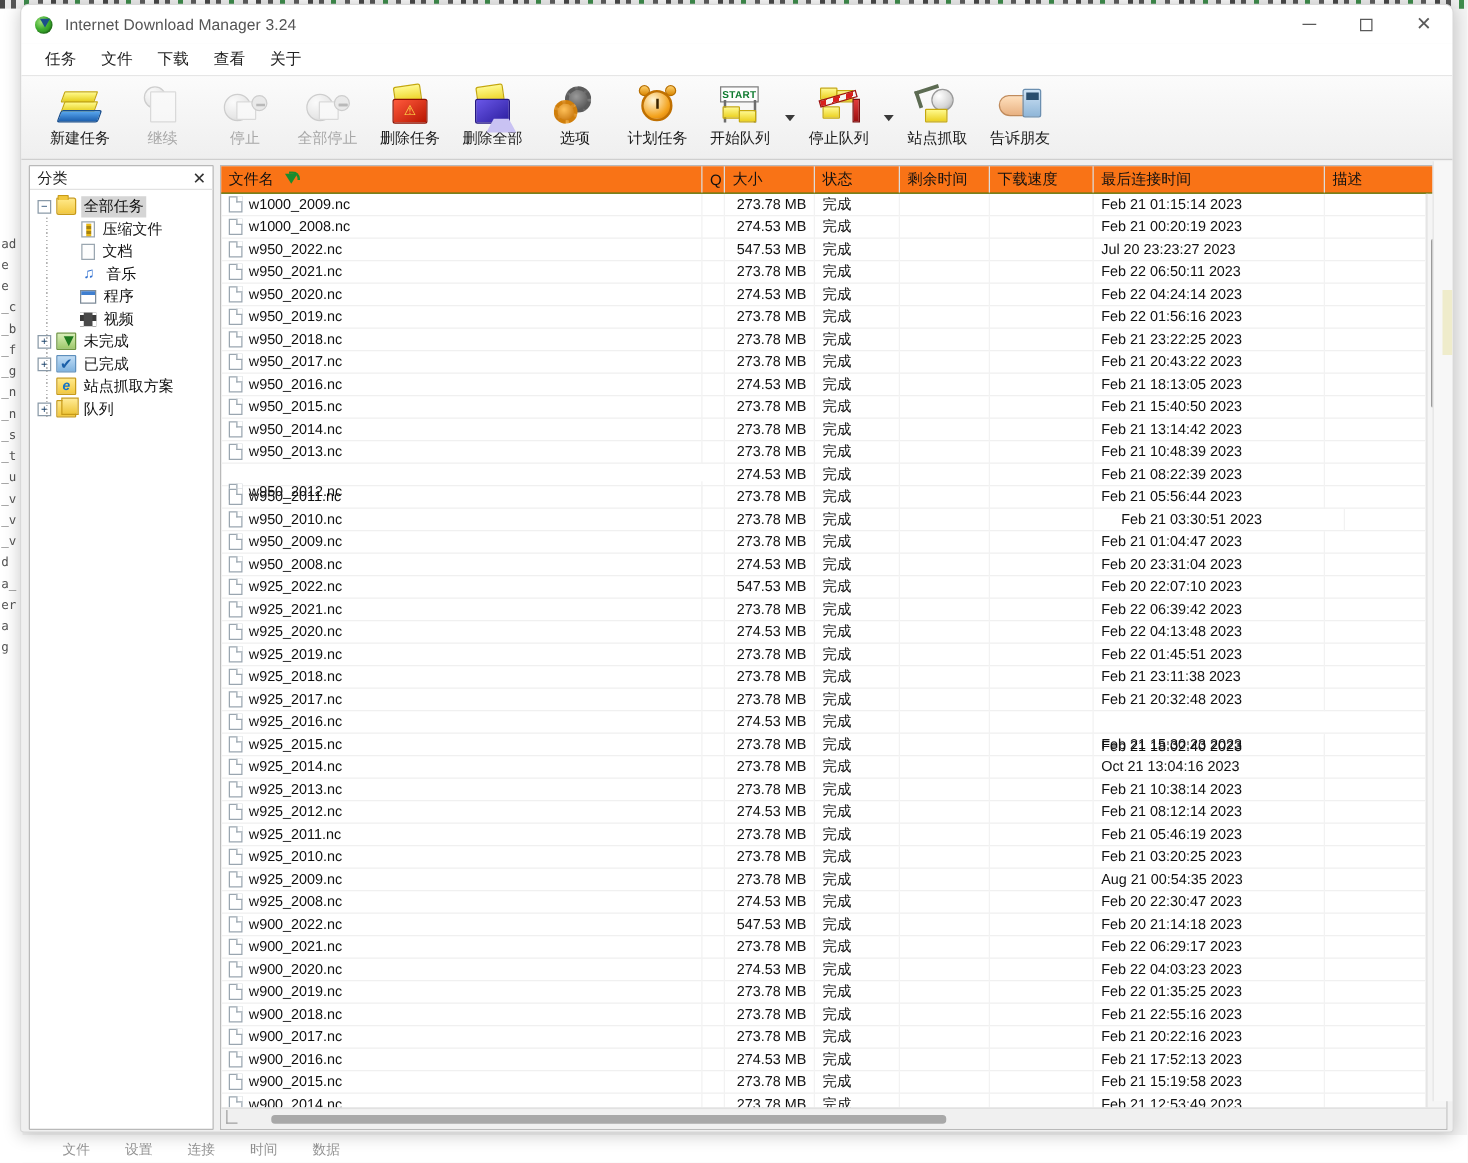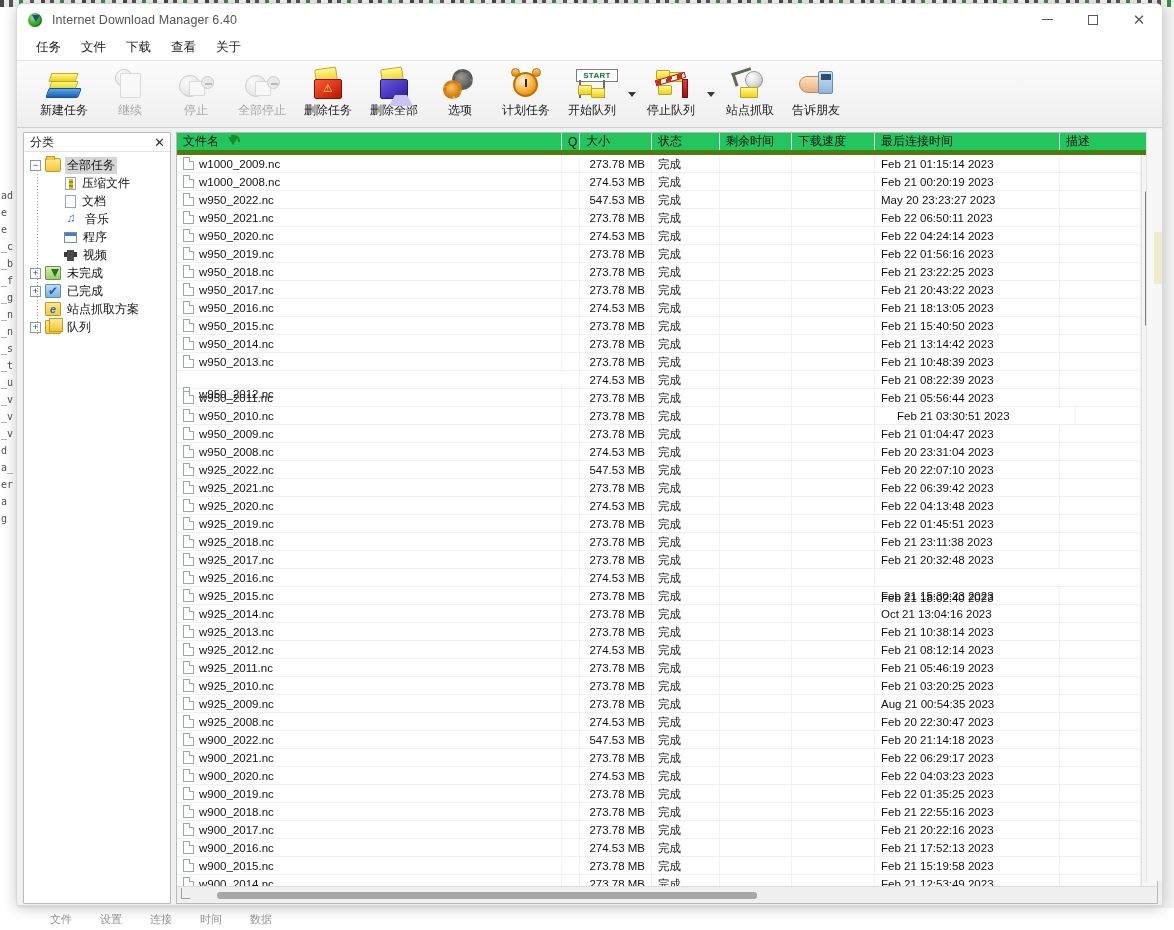--- a/index.html
+++ b/index.html
@@ -221,21 +221,21 @@
   .ic .clock::after {
     content: ""; position: absolute; left: 10px; top: 5px;
     width: 1.5px; height: 8px; background: #3a2400;
   }
   .ic .bell-l, .ic .bell-r {
     position: absolute; top: 1px; width: 9px; height: 9px; border-radius: 50%;
     background: linear-gradient(#ffd06a, #d98703); border: 1px solid #b76f00;
   }
   .ic .bell-l { left: 4px; } .ic .bell-r { right: 4px; }
   .ic .startsign {
-    position: absolute; left: 3px; top: 2px; width: 42px; height: 13px;
+    position: absolute; left: 3px; top: 2px; width: 31px; height: 13px;
     background: #fdfdfd; border: 1px solid #7f7f7f;
     font-size: 8px; color: #0f7a2f; font-weight: bold;
     text-align: center; line-height: 12px; letter-spacing: .3px;
     font-family: "Liberation Sans", sans-serif;
   }
   .ic .post-l, .ic .post-r {
     position: absolute; top: 13px; width: 2px; height: 18px; background: #6d6d6d;
   }
   .ic .post-l { left: 6px; } .ic .post-r { right: 6px; }
   .ic .fold-sm {
@@ -383,22 +383,22 @@
   
   .listwrap {
     flex: 1;
     display: flex; flex-direction: column;
     border: 1px solid #b9b9b9;
     background: #ffffff;
     min-width: 0;
   }
   .lheader {
     display: flex; height: 22px; flex: none;
-    background: #22c55e;
-    border-bottom: 5px solid #4d7c0f;
+    background: #f97316;
+    border-bottom: 1px solid #4d7c0f;
     position: relative;
   }
   .hcell {
     font-size: 12px; color: #111;
     display: flex; align-items: center;
     padding: 0 6px;
     border-right: 1px solid #dcdcdc;
     overflow: hidden; white-space: nowrap;
   }
   .sortarrow {
@@ -505,21 +505,21 @@
   </div>
 </div>
 
 <div id="window">
 
   <div class="titlebar">
     <div class="app-icon">
       <div class="globe"></div>
         <div class="arrow"></div>
     </div>
-    <div class="title">Internet Download Manager 6.40</div>
+    <div class="title">Internet Download Manager 3.24</div>
     <div class="wincontrols">
       <div class="wc">
           <span class="bar"></span>
         </div>
       <div class="wc">
           <span class="box"></span>
         </div>
       <div class="wc close">
           <span class="x">✕</span>
         </div>
@@ -764,21 +764,21 @@
             <div class="row">
               <div class="cell c-name" style="width: 385px;">
                 <span class="fileicon"></span>
                 <span>w950_2022.nc</span>
               </div>
               <div class="cell c-q" style="width: 18px;"></div>
               <div class="cell c-size" style="width: 72px; text-align: right;">547.53 MB</div>
               <div class="cell c-status" style="width: 68px;">完成</div>
               <div class="cell c-left" style="width: 72px;"></div>
               <div class="cell c-speed" style="width: 83px;"></div>
-              <div class="cell c-last" style="width: 185px;">May 20 23:23:27 2023</div>
+              <div class="cell c-last" style="width: 185px;">Jul 20 23:23:27 2023</div>
               <div class="cell c-desc" style="width: 115px; flex: 1 1 0%;"></div>
             </div>
             <div class="row">
               <div class="cell c-name" style="width: 385px;">
                 <span class="fileicon"></span>
                 <span>w950_2021.nc</span>
               </div>
               <div class="cell c-q" style="width: 18px;"></div>
               <div class="cell c-size" style="width: 72px; text-align: right;">273.78 MB</div>
               <div class="cell c-status" style="width: 68px;">完成</div>

